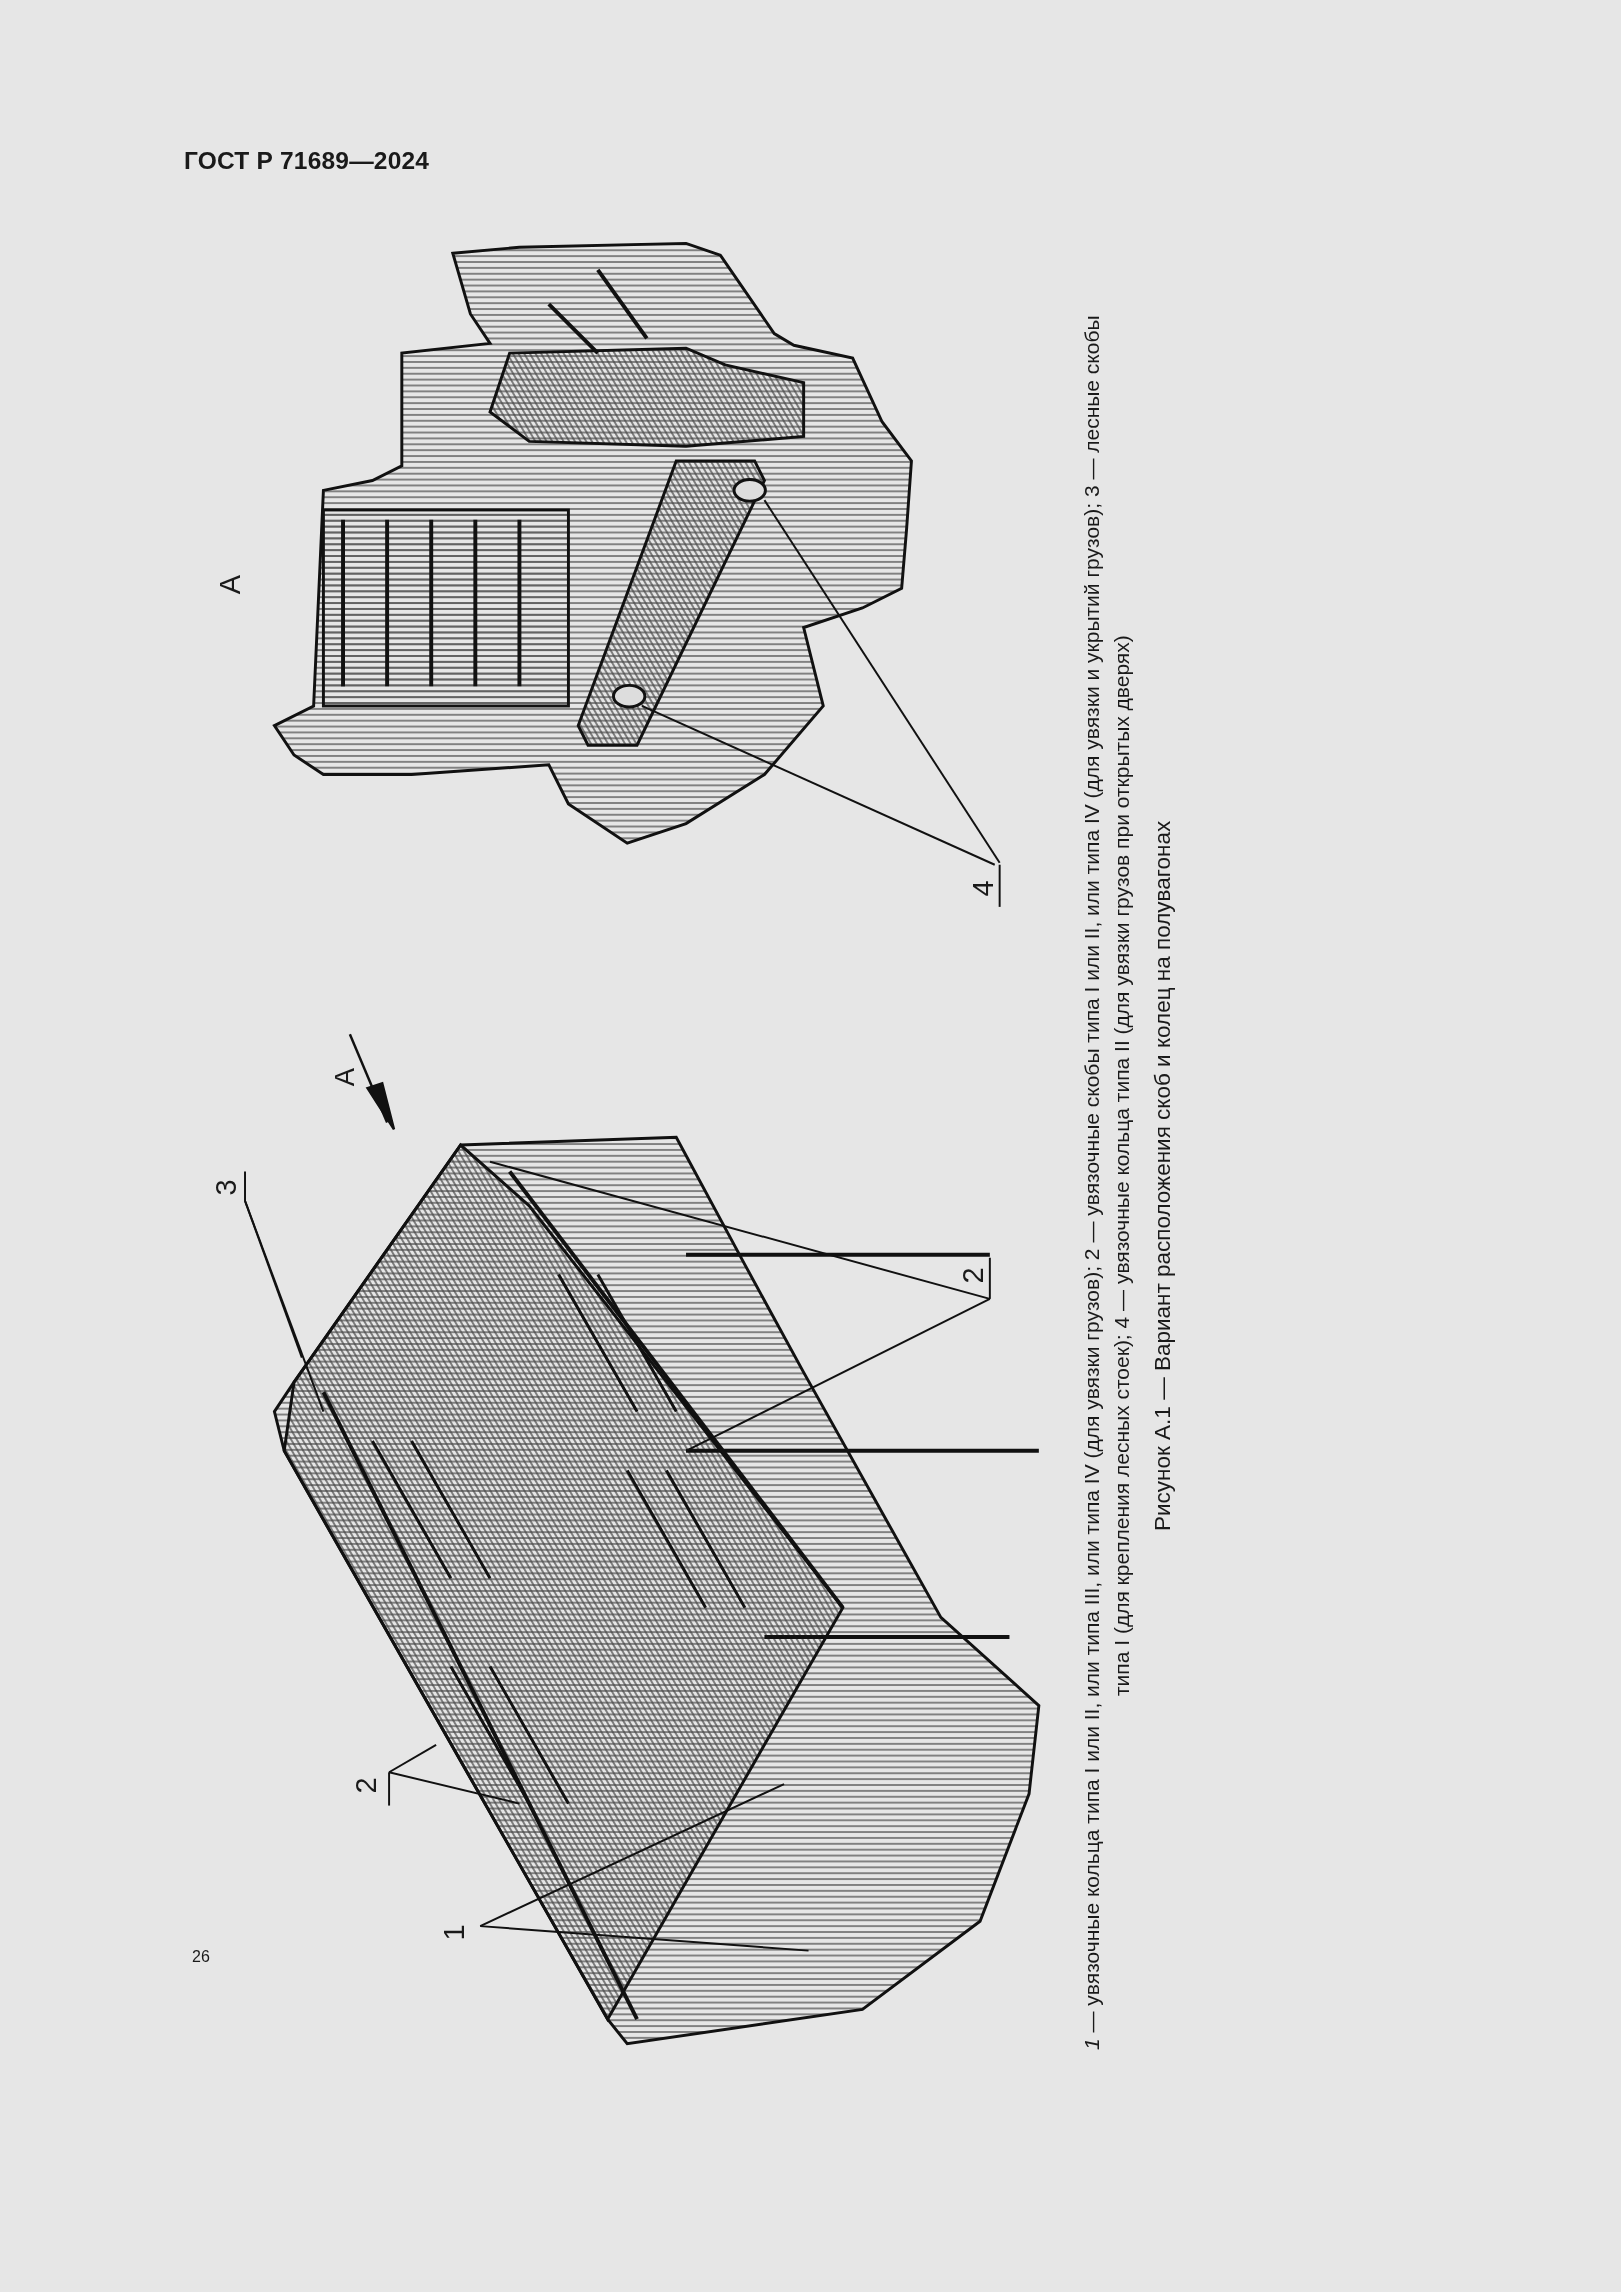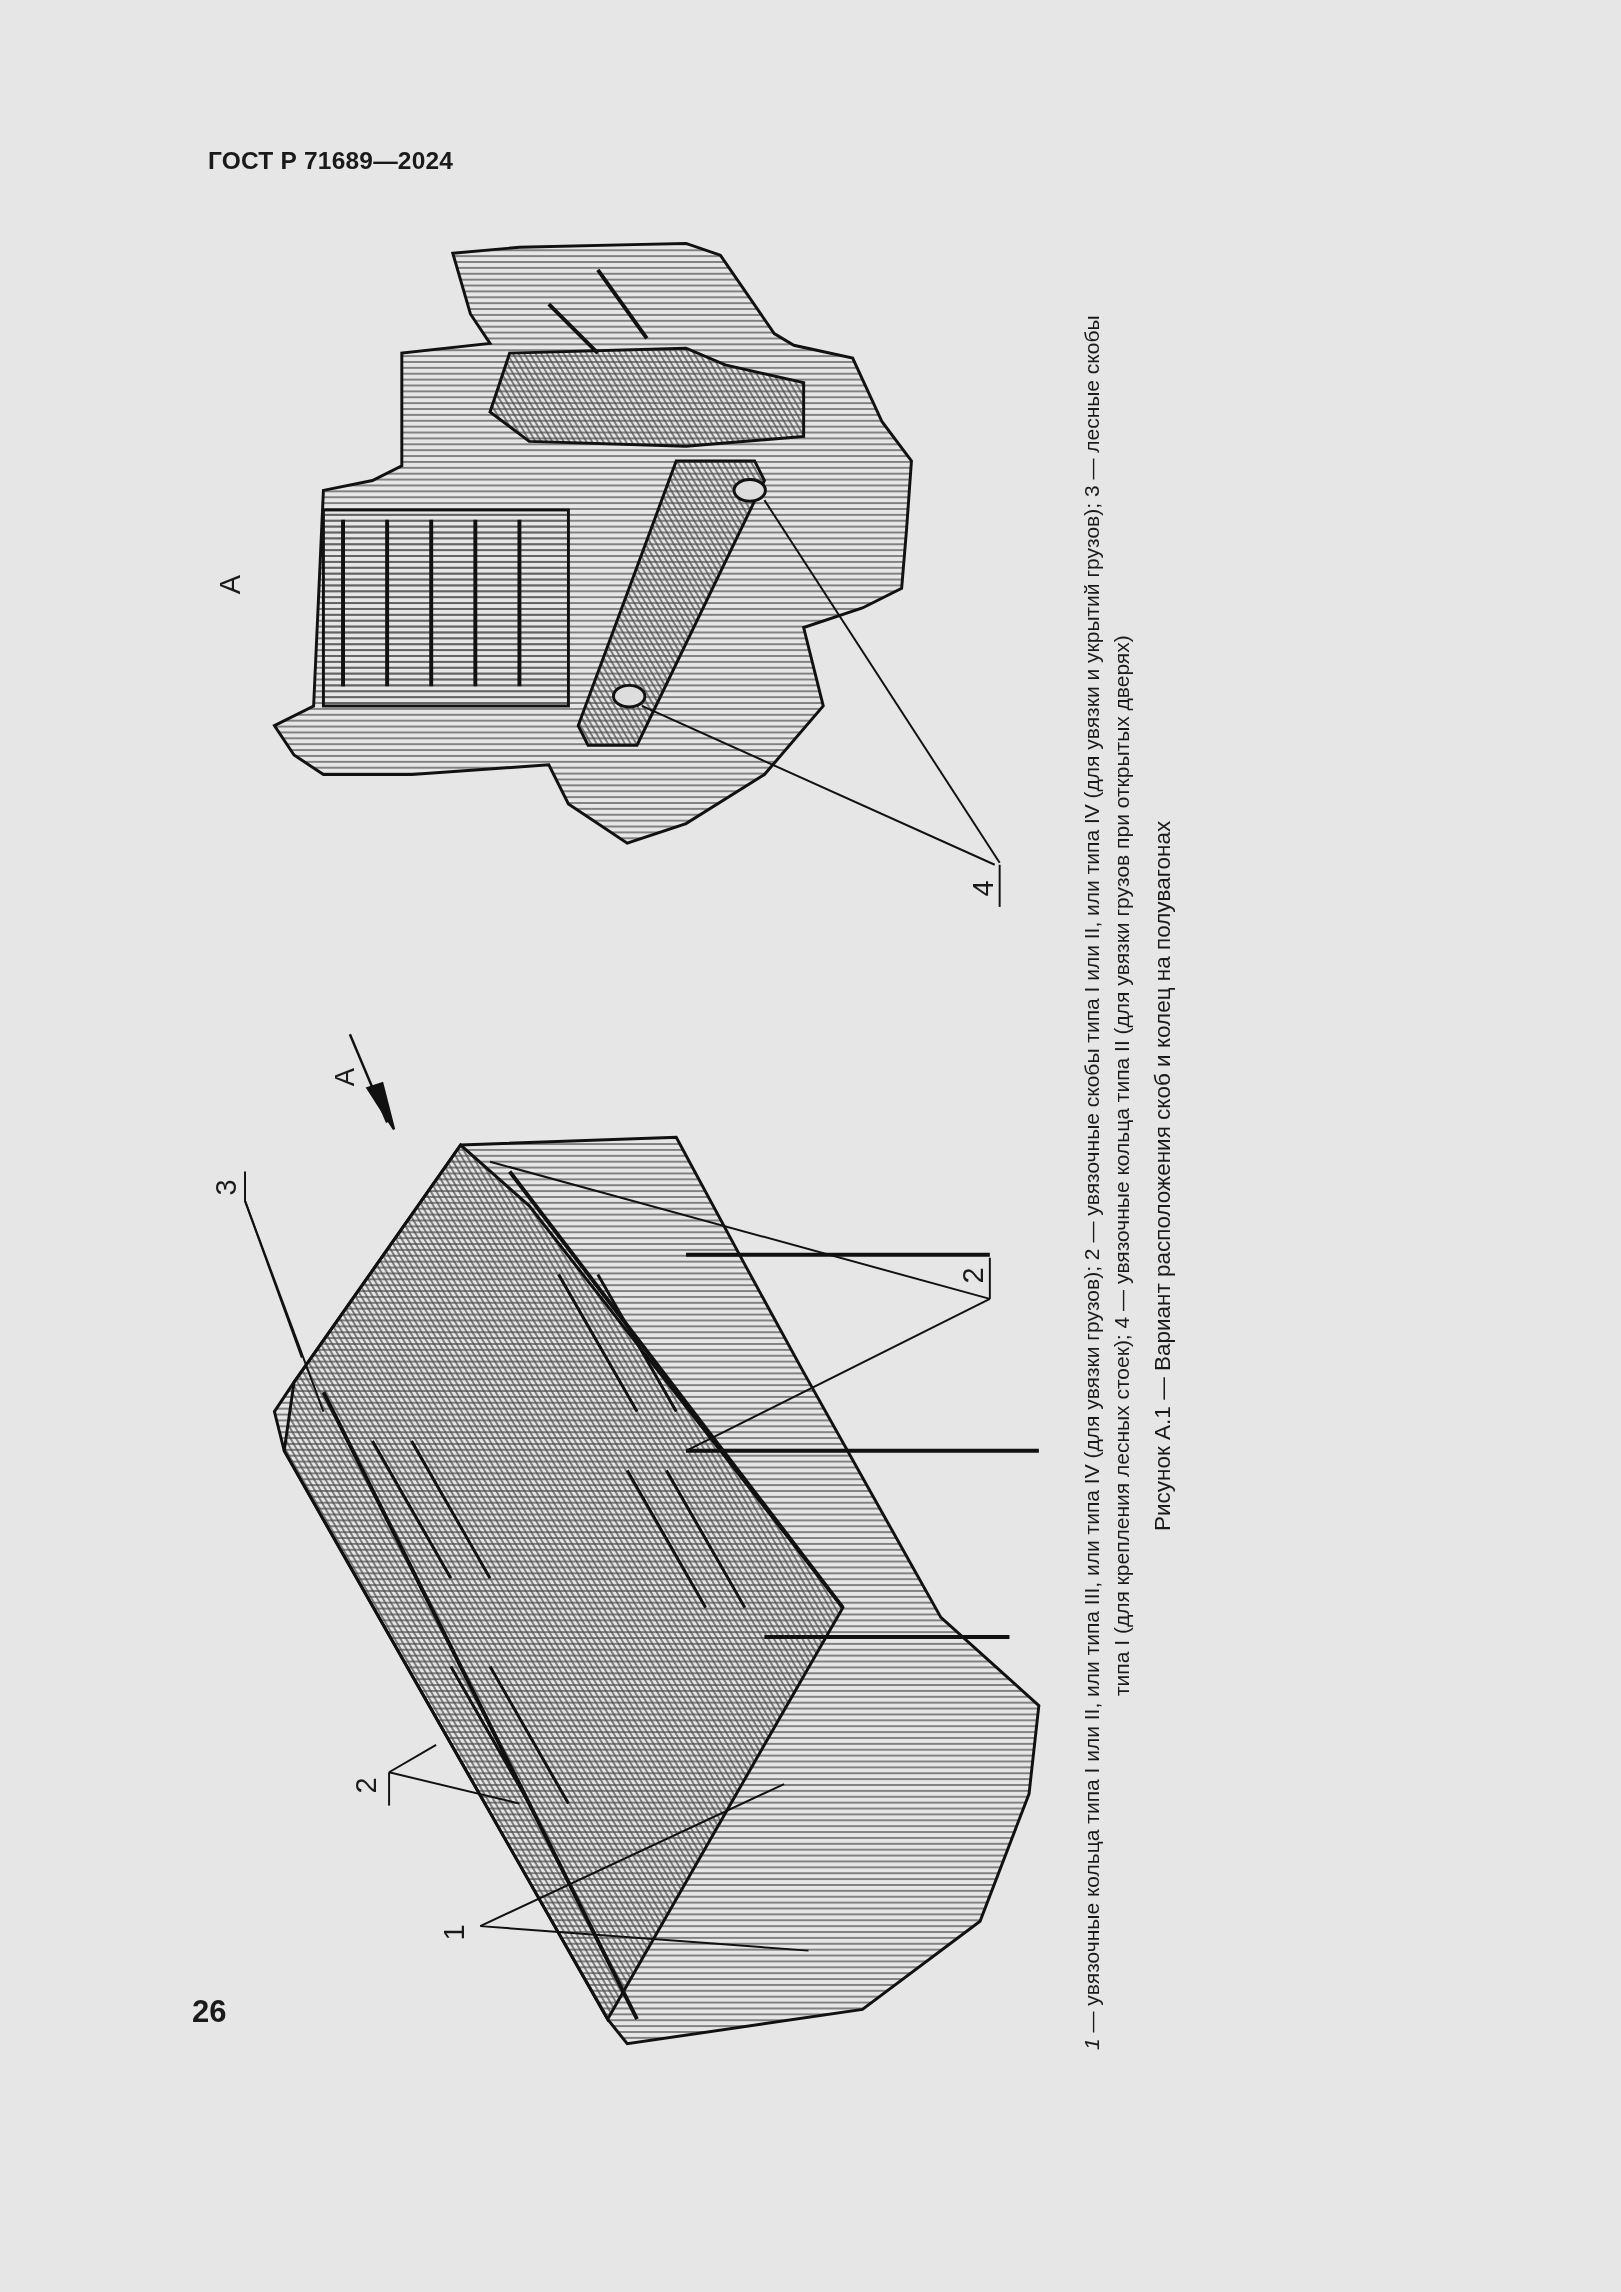--- a/index.html
+++ b/index.html
@@ -1,23 +1,23 @@
 <!DOCTYPE html>
 <html><head>
 <meta charset="utf-8">
 <style>
   html, body { margin:0; padding:0; }
   body {
     width:1621px; height:2293px; background:#e6e6e6; position:relative; overflow:hidden;
     font-family:"Liberation Sans", sans-serif; color:#1a1a1a;
   }
   .header {
-    position:absolute; left:208px; top:147px; font-size:24.5px; font-weight:bold; letter-spacing:0.2px;
+    position:absolute; left:184px; top:147px; font-size:24.5px; font-weight:bold; letter-spacing:0.2px;
   }
-  .page-number { position:absolute; left:192px; top:1994px; font-size:31px;font-weight:bold; }
+  .page-number { position:absolute; left:192px; top:1948px; font-size:16px; }
   .rot-text {
     position:absolute; transform-origin:0 0; transform:rotate(-90deg); white-space:nowrap;
     font-size:21px; line-height:27.4px;
   }
   .legend-line1 { left:1078px; top:2050px; }
   .legend-line2 { left:1108px; top:1696px; }
   .caption { left:1149px; top:1531px; font-size:22.5px; }
   .figure { position:absolute; left:0; top:0; width:1621px; height:2293px; }
   .label-rot { position:absolute; font-size:29px; transform:rotate(-90deg); transform-origin:center; }
   i { font-style:italic; }

